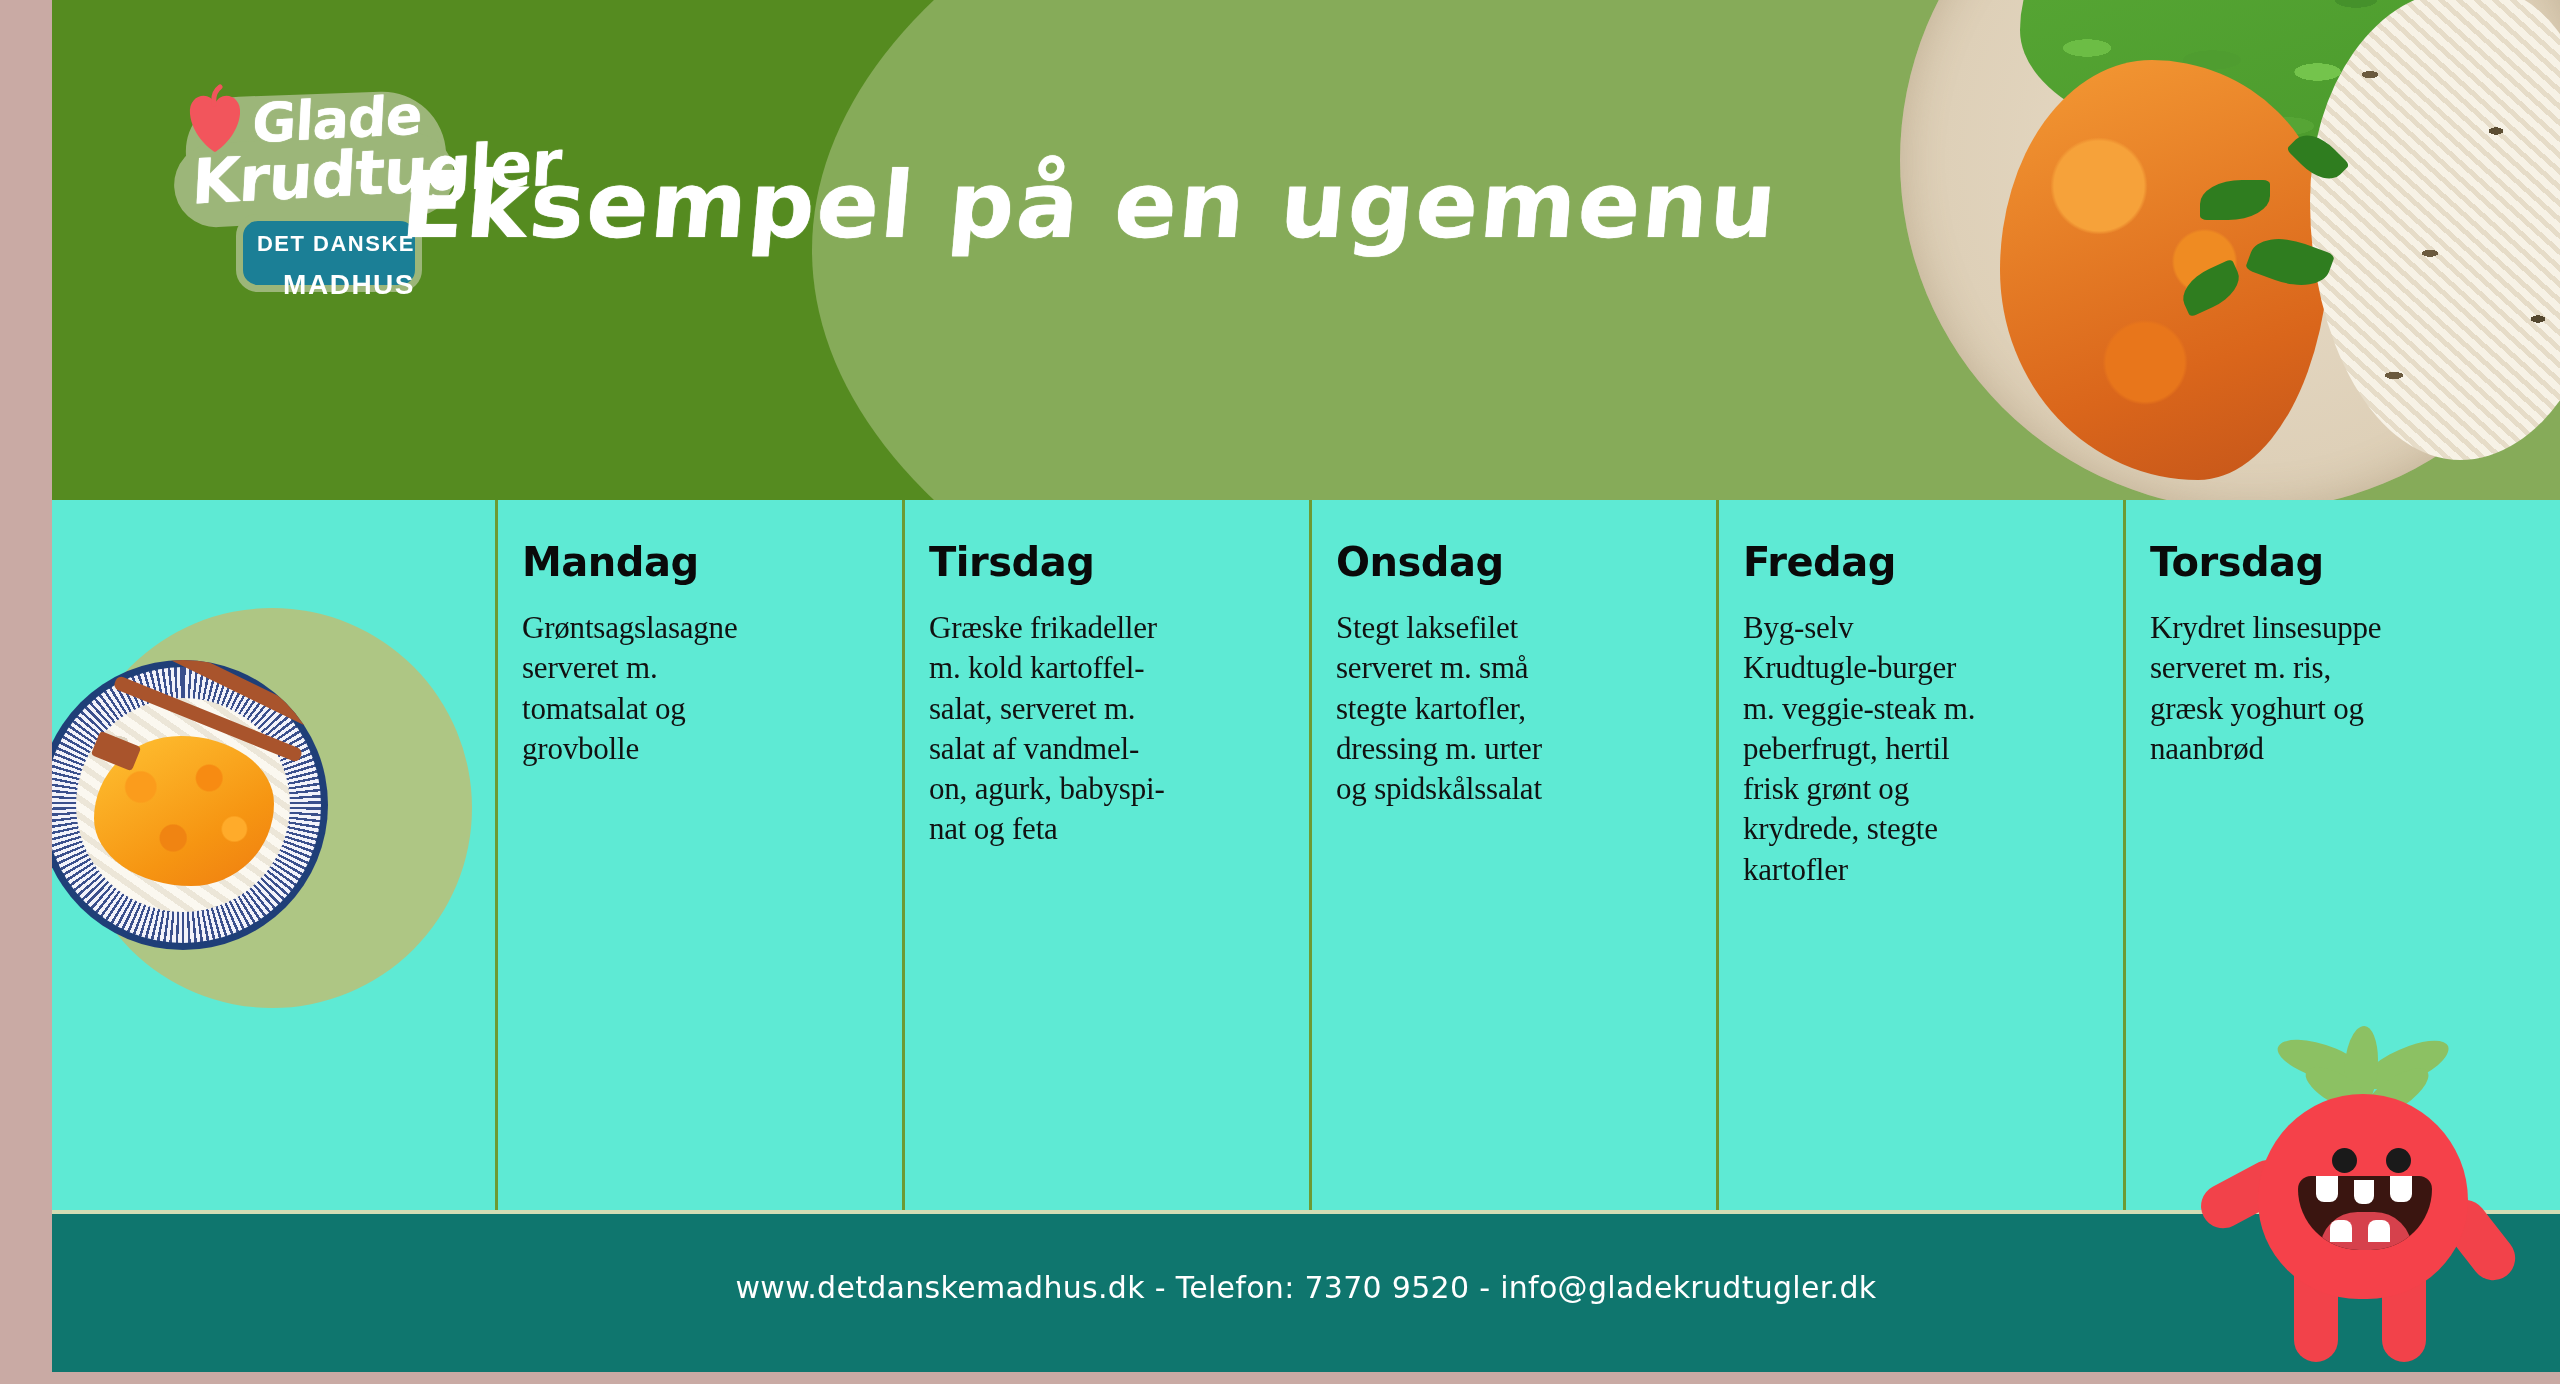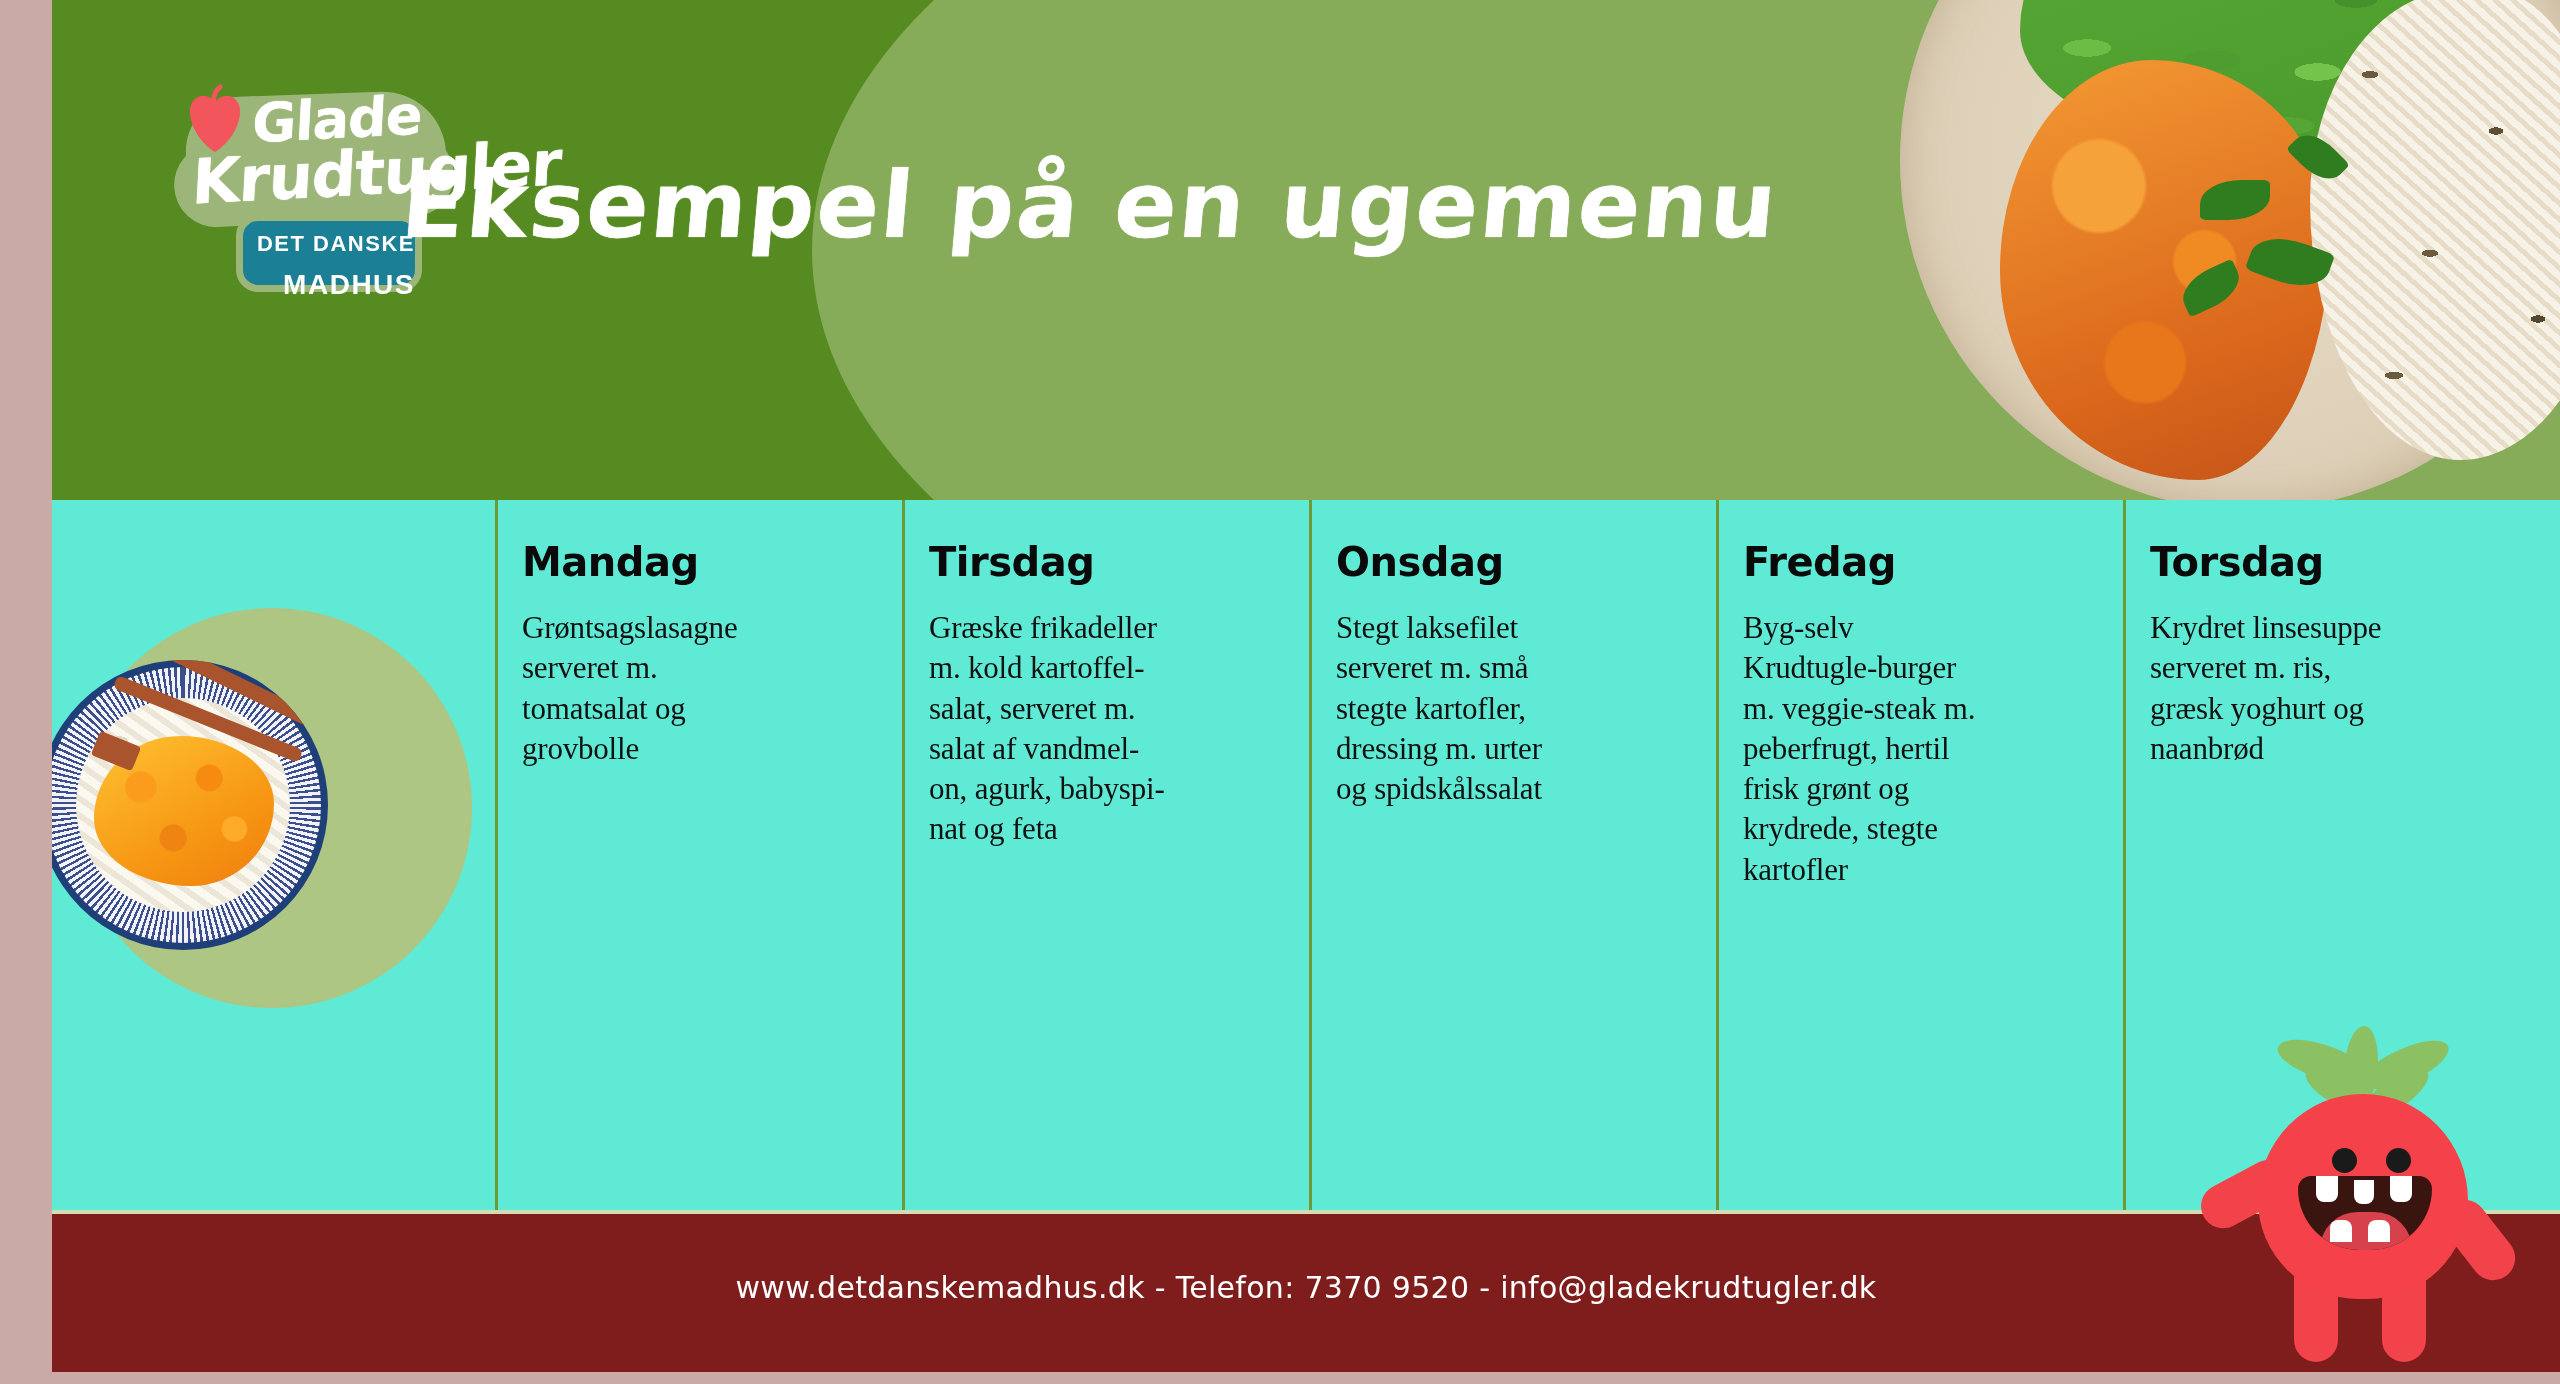--- a/index.html
+++ b/index.html
@@ -310,21 +310,21 @@
     border-radius: 6px;
   }
 
   
   .footer {
     position: absolute;
     left: 0;
     top: 1214px;
     width: 2508px;
     height: 158px;
-    background: #7f1d1d;
+    background: #0f766e;
     overflow: hidden;
   }
   .footer-text {
     position: absolute;
     left: 0; right: 0;
     top: 56px;
     text-align: center;
     color: #ffffff;
     font-family: "DejaVu Sans", sans-serif;
     font-size: 30px;

